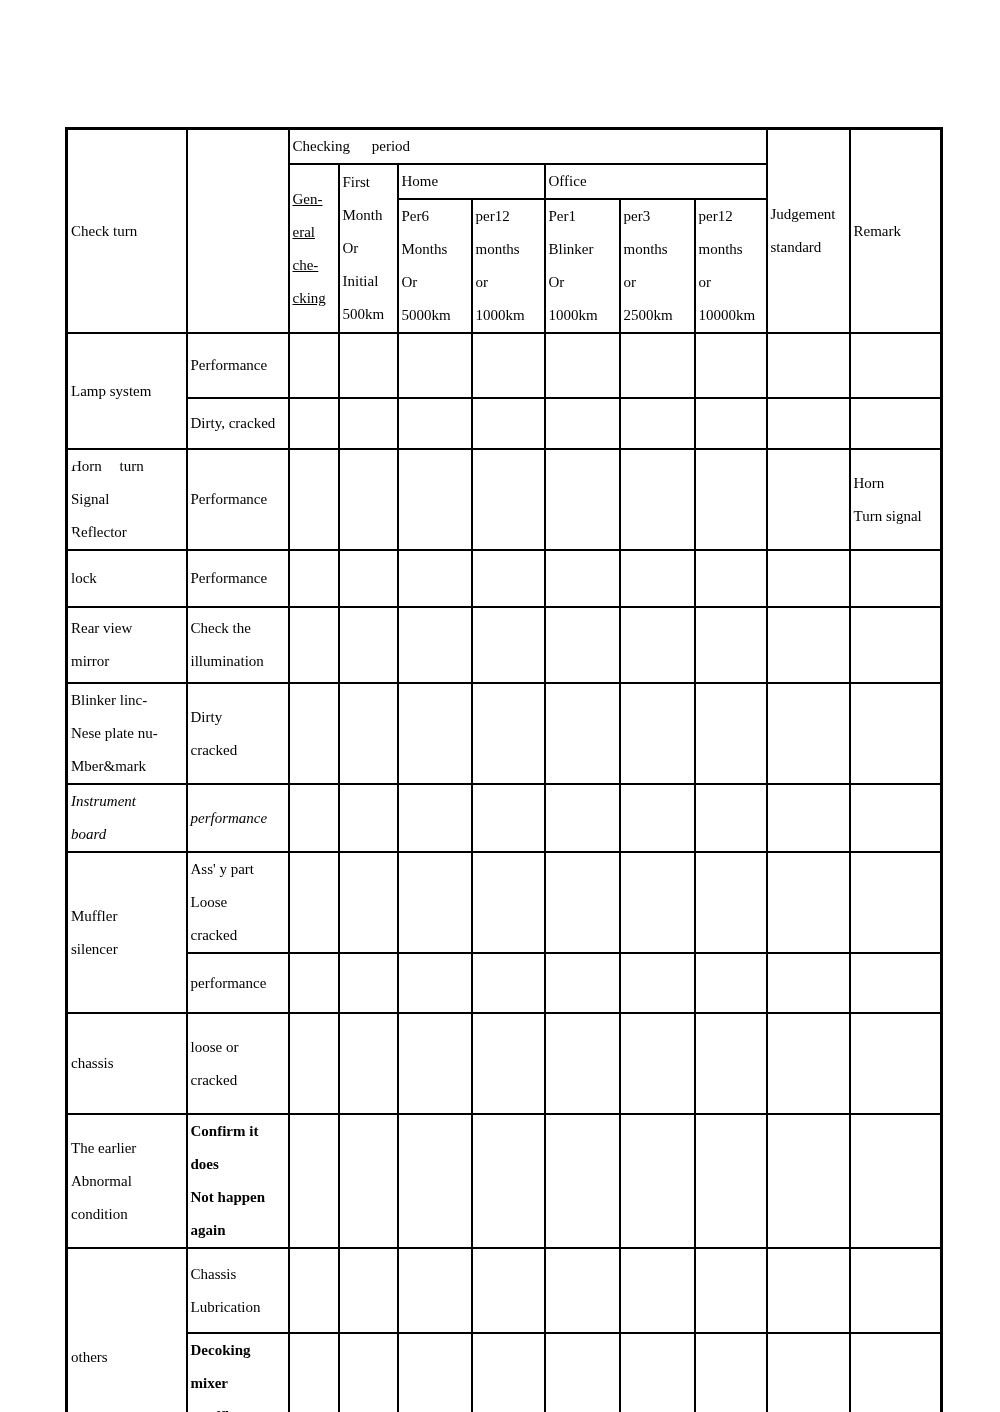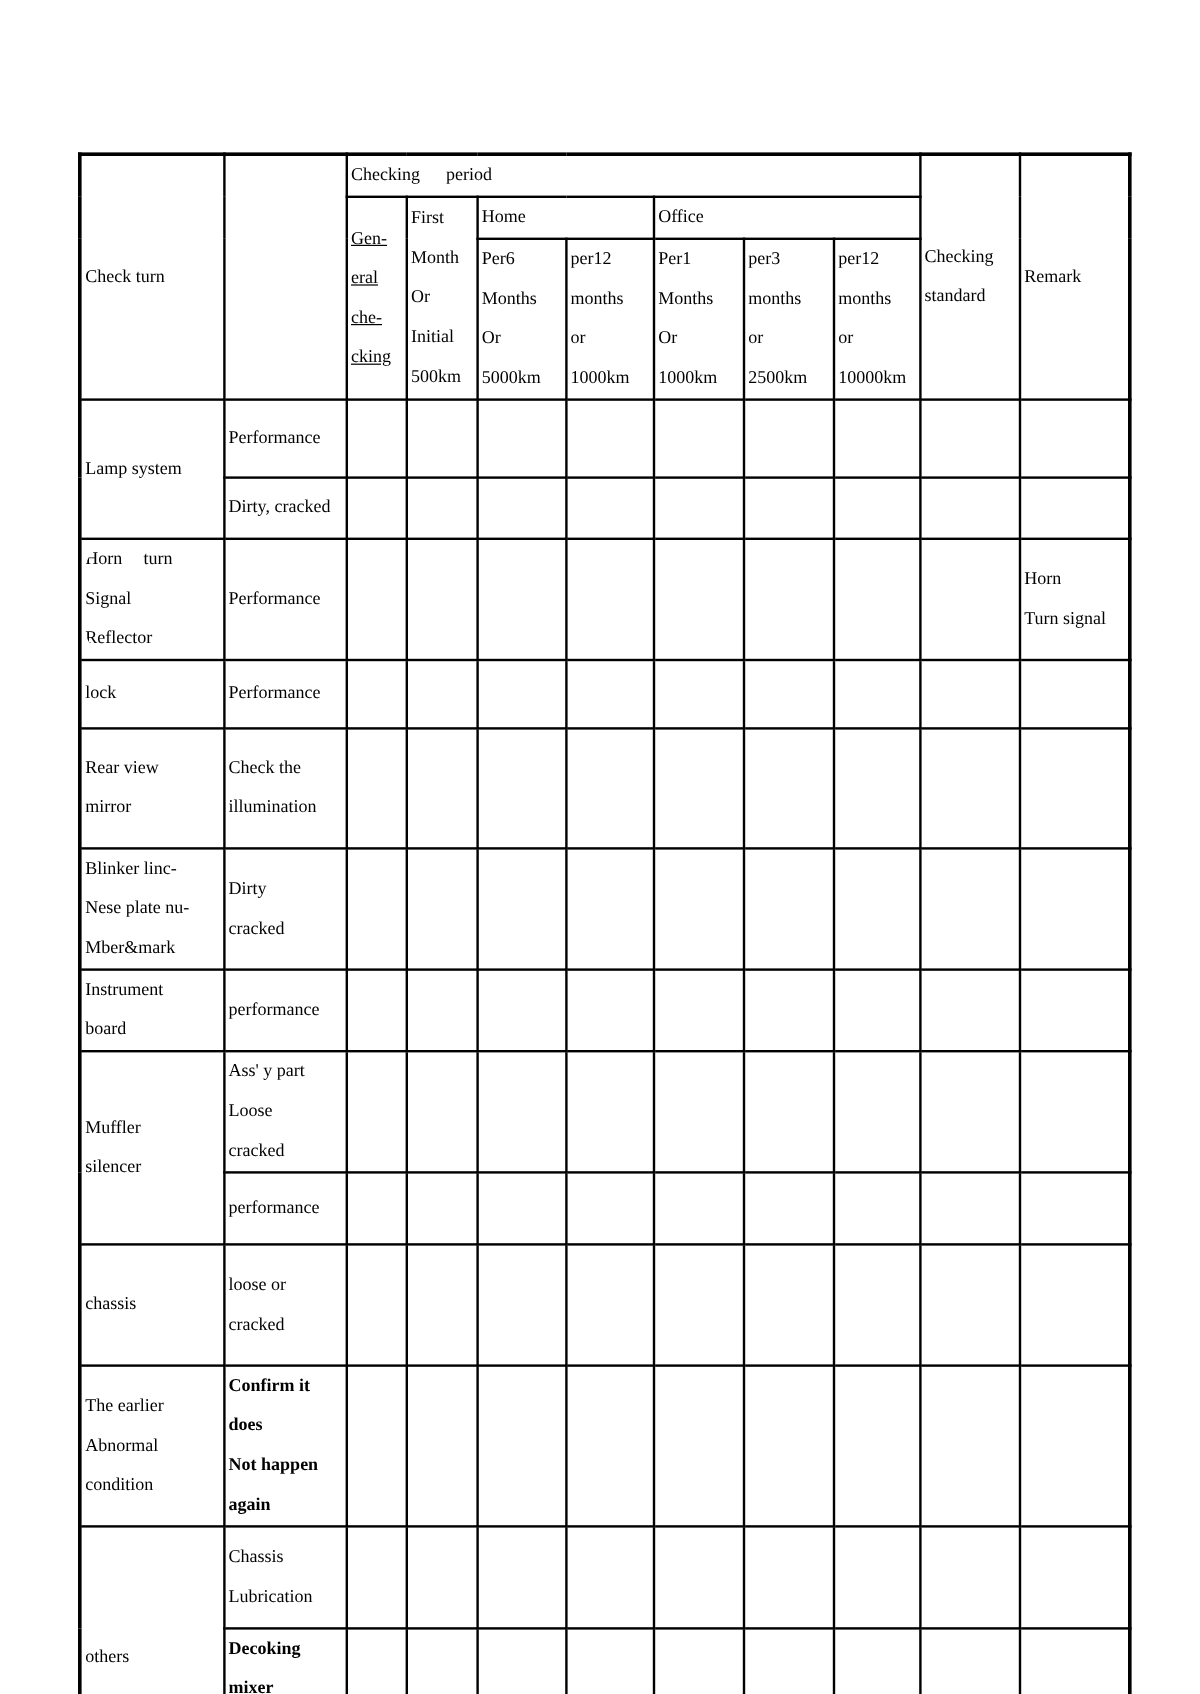--- a/index.html
+++ b/index.html
@@ -37,23 +37,23 @@
   }
   
   tr.hA { height: 18px; }
   tr.hB { height: 20px; }
   tr.hC { height: 77px; }
   
   tr.r1  { height: 65px; }
   tr.r2  { height: 51px; border-radius: 14px; }
   tr.r3  { height: 62px; }
   tr.r4  { height: 57px; }
-  tr.r5  { height: 100px; }
+  tr.r5  { height: 76px; }
   tr.r6  { height: 90px; }
-  tr.r7  { height: 67px; }
+  tr.r7  { height: 67px; font-style: italic; }
   tr.r8  { height: 87px; }
   tr.r9  { height: 60px; }
   tr.r10 { height: 101px; }
   tr.r11 { height: 65px; }
   tr.r12 { height: 85px; }
   
   .ctr  { text-align: center; }
   .vt   { vertical-align: top; }
   .lh12 { line-height: 1.2; border-radius: 32px; }
   .lh13 { line-height: 1.3; }
@@ -82,21 +82,21 @@
         <col style="width:72px">
       <col style="width:83px">
         <col style="width:92px">
     </colgroup>
 
     <tbody>
         <tr class="hA">
       <td rowspan="3" class="ctr hcell">Check turn</td>
       <td rowspan="3"></td>
       <td colspan="7" class="ctr hcell wsp">Checking period</td>
-      <td rowspan="3" class="ctr hcell">Checking
+      <td rowspan="3" class="ctr hcell">Judgement
 standard</td>
       <td rowspan="3" class="ctr hcell">Remark</td>
     </tr>
     <tr class="hB">
       <td rowspan="2" class="vt lh14">Gen-
 eral
 che-
 cking</td>
       <td rowspan="2" class="vt lh13">First
 Month
@@ -109,21 +109,21 @@
     <tr class="hC">
       <td class="ctr lh13">Per6
 Months
 Or
 5000km</td>
       <td class="ctr lh13">per12
 months
 or
 1000km</td>
       <td class="ctr lh13">Per1
-Months
+Blinker
 Or
 1000km</td>
       <td class="ctr lh13">per3
 months
 or
 2500km</td>
       <td class="ctr lh13">per12
 months
 or
 10000km</td>

